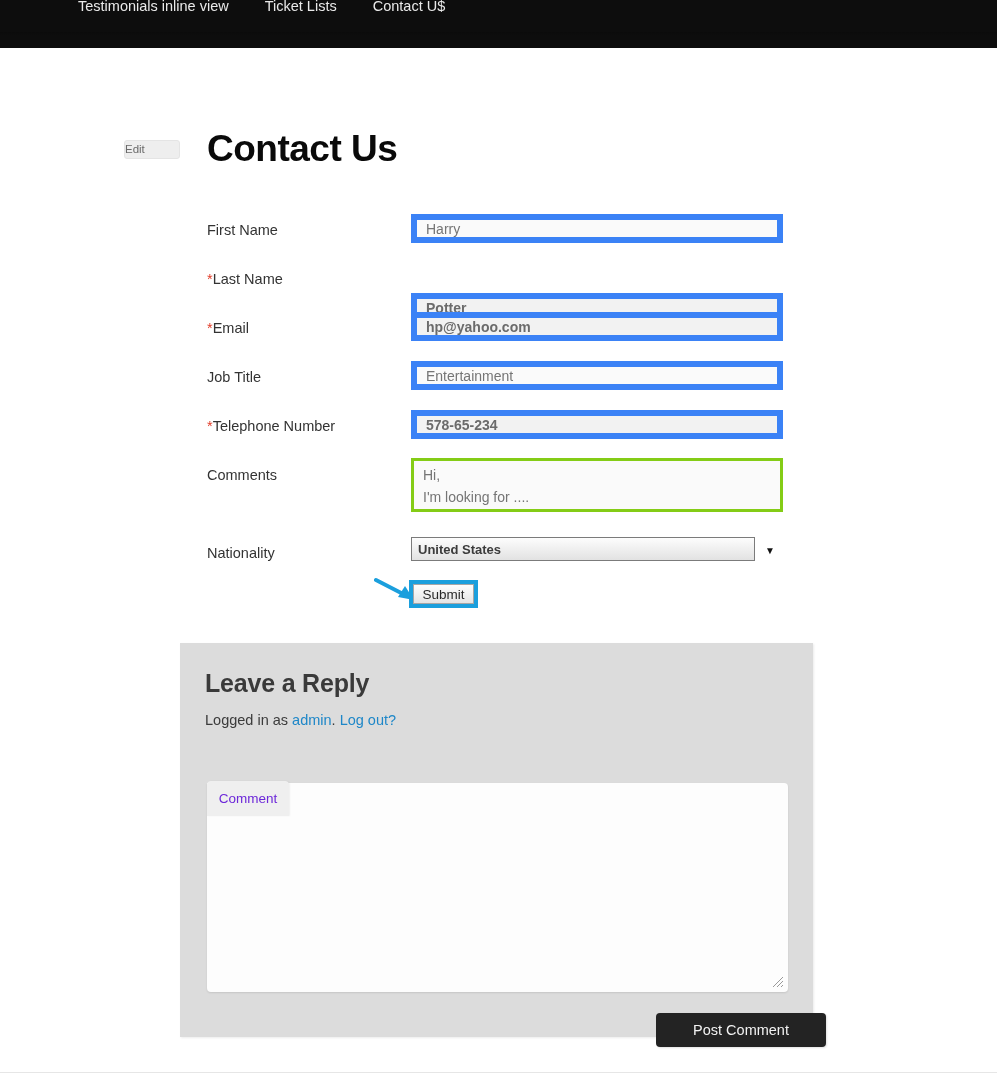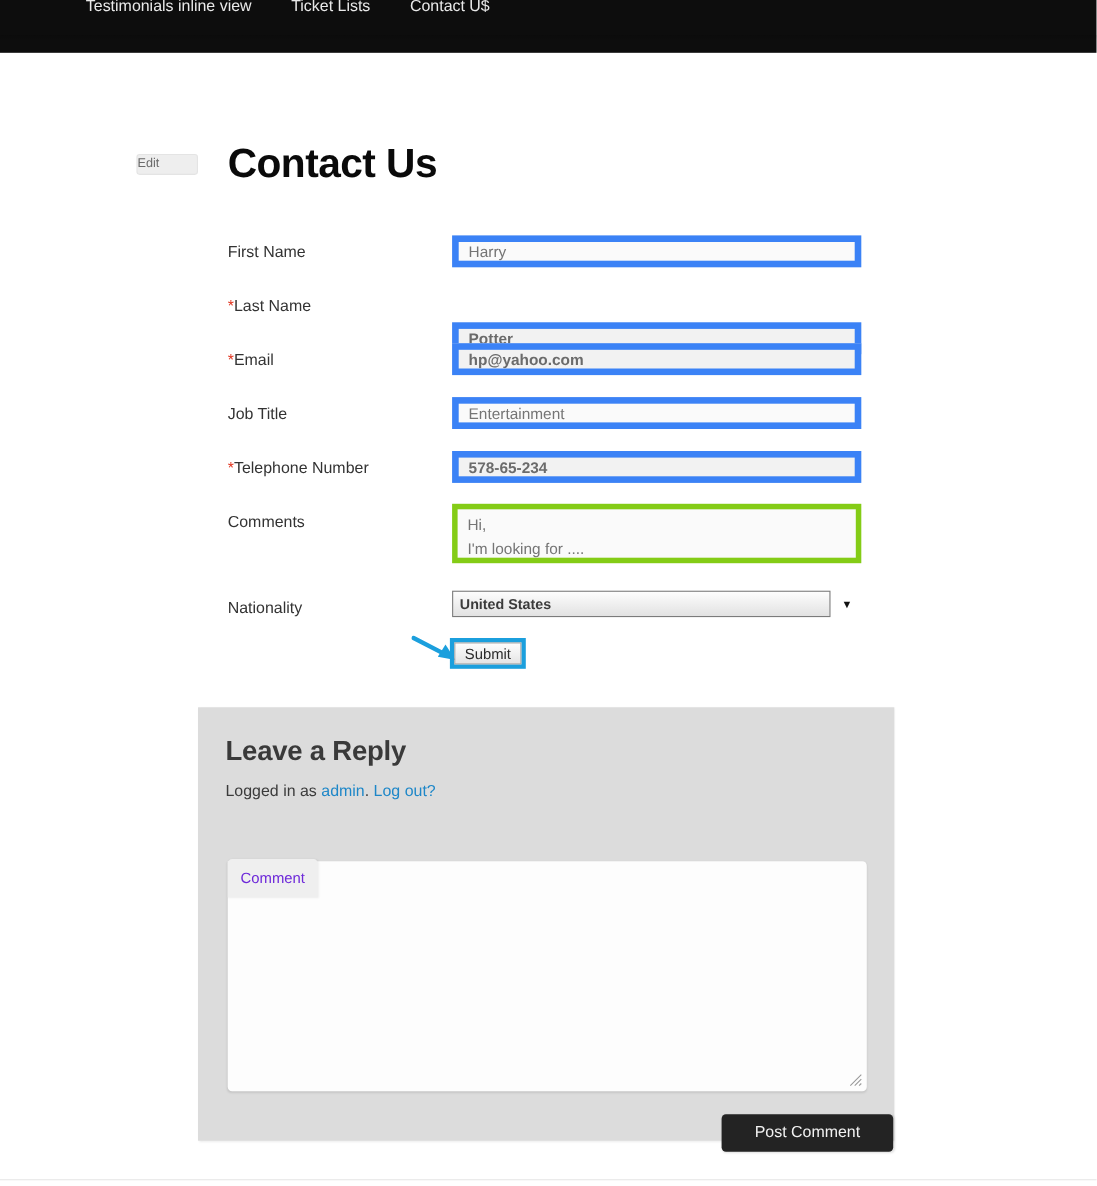--- a/index.html
+++ b/index.html
@@ -87,21 +87,21 @@
     color: #9b9b9b;
     outline: none;
   }
   .finput.filled { color: #6b6b6b; font-weight: bold; background: #f2f2f2; }
 
   .ftextarea {
     position: absolute;
     left: 204px;
     width: 372px;
     height: 54px;
-    border: 5px solid #84cc16;
+    border: 3px solid #84cc16;
     background: #fafafa;
     font-family: "Liberation Sans", sans-serif;
     font-size: 14px;
     line-height: 22px;
     padding: 3px 9px;
     color: #9b9b9b;
     resize: none;
     outline: none;
     overflow: hidden;
   }
@@ -209,21 +209,21 @@
   }
   .resize-grip {
     position: absolute;
     left: 772px; top: 976px;
     width: 12px; height: 12px;
     pointer-events: none;
   }
   .post-btn {
     position: absolute;
     left: 656px; top: 1013px;
-    width: 156px; height: 34px;
+    width: 170px; height: 34px;
     background: #232323;
     border: none;
     border-radius: 4px;
     color: #f2f2f2;
     font-family: "Liberation Sans", sans-serif;
     font-size: 14.5px;
     cursor: pointer;
     box-shadow: 1px 1px 2px rgba(0,0,0,.12);
   }
   .bottom-rule {

